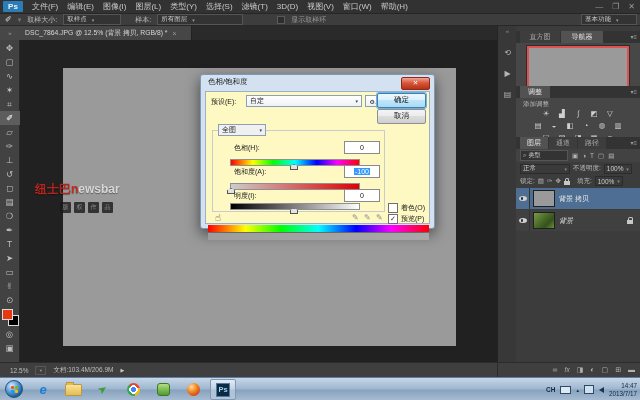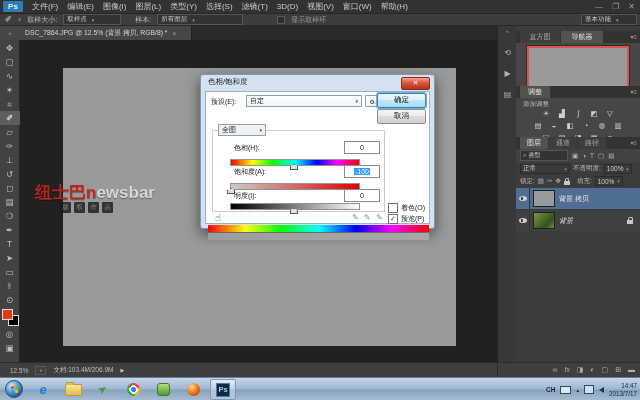--- a/index.html
+++ b/index.html
@@ -33,21 +33,21 @@
            display:flex;flex-direction:column;align-items:center;padding-top:1px;box-sizing:border-box}
   .tool{width:20px;height:14px;line-height:14px;text-align:center;font-size:8.5px;color:#bfbfbf}
   .tool.active{background:#5d5d5d;color:#fff}
   #swatches{position:relative;width:20px;height:18px;margin-top:2px}
   #fgsw{position:absolute;left:2px;top:0;width:9px;height:9px;background:#e8380f;border:1px solid #dcdcdc;z-index:2}
   #bgsw{position:absolute;left:8px;top:6px;width:9px;height:9px;background:#000;border:1px solid #dcdcdc}
 
   
   #pasteboard{left:20px;top:40px;width:477px;height:322px;background:#212121;overflow:hidden}
   #canvas{position:absolute;left:43px;top:28px;width:393px;height:278px;background:#9a9a9a}
-  #watermark{position:absolute;left:15px;top:141px;font-size:17px;font-weight:bold;white-space:nowrap;
+  #watermark{position:absolute;left:15px;top:141px;font-size:12px;font-weight:bold;white-space:nowrap;
              text-shadow:0 1px 1px rgba(0,0,0,.4)}
   #watermark .cn{color:#b8241c}
   #watermark .n{color:#c12a1e}
   #watermark .rest{color:#d7d7d7}
   #badges{position:absolute;left:40px;top:162px;display:flex;gap:3px}
   .badge{width:11px;height:11px;background:rgba(25,25,25,.8);color:#8d8d8d;font-size:6px;
          display:flex;align-items:center;justify-content:center;border-radius:1px}
 
   
   #bottombar{left:0;top:362px;width:640px;height:14px;background:#3f3f3f;border-top:1px solid #2b2b2b;
@@ -58,21 +58,21 @@
   #pfooter{position:absolute;right:5px;display:flex;gap:7px;font-size:7px;color:#b0b0b0}
   #pfooter .fx{font-style:italic;font-size:6.5px}
 
   
   #dialog{left:200px;top:74px;width:233px;height:153px;background:#d3e1f1;border:1px solid #7d99b8;
           border-radius:3px;box-shadow:0 5px 14px rgba(0,0,0,.55);z-index:30}
   #dlgtitle{position:absolute;left:7px;top:2px;font-size:7.5px;color:#1b1b1b}
   #dlgclose{position:absolute;right:4px;top:2px;width:27px;height:11px;border-radius:2px;
             background:linear-gradient(#f0a394,#d9563a 45%,#b63214);border:1px solid #8e2a18;
             color:#fff;font-size:6.5px;text-align:center;line-height:10px}
-  #dlgbody{position:absolute;left:4px;right:4px;top:16px;bottom:4px;background:#ffffff;border:1px solid #9cb0c8}
+  #dlgbody{position:absolute;left:4px;right:4px;top:16px;bottom:4px;background:#fef9c3;border:1px solid #9cb0c8}
   .dlbl{position:absolute;font-size:7px;color:#1a1a1a;white-space:nowrap}
   .win-dd{position:absolute;height:12px;background:linear-gradient(#fff,#eef2f7);border:1px solid #8ba0b5;
           display:flex;align-items:center;justify-content:space-between;padding:0 3px;box-sizing:border-box;
           font-size:7px;color:#222}
   .win-dd .arr{font-size:5px;color:#345}
   .win-btn{position:absolute;width:47px;height:13px;border:1px solid #8e8f8f;border-radius:2px;
            background:linear-gradient(#f4f4f4,#ececec 45%,#dedede 46%,#cfcfcf);
            font-size:7.5px;color:#111;text-align:center;line-height:12px}
   .win-btn.primary{border-color:#3c7fb1;background:linear-gradient(#ecf7fd,#dcf1fc 45%,#c0e6fb 46%,#a9dbf6);
            box-shadow:0 0 0 1px #74b2dd}

